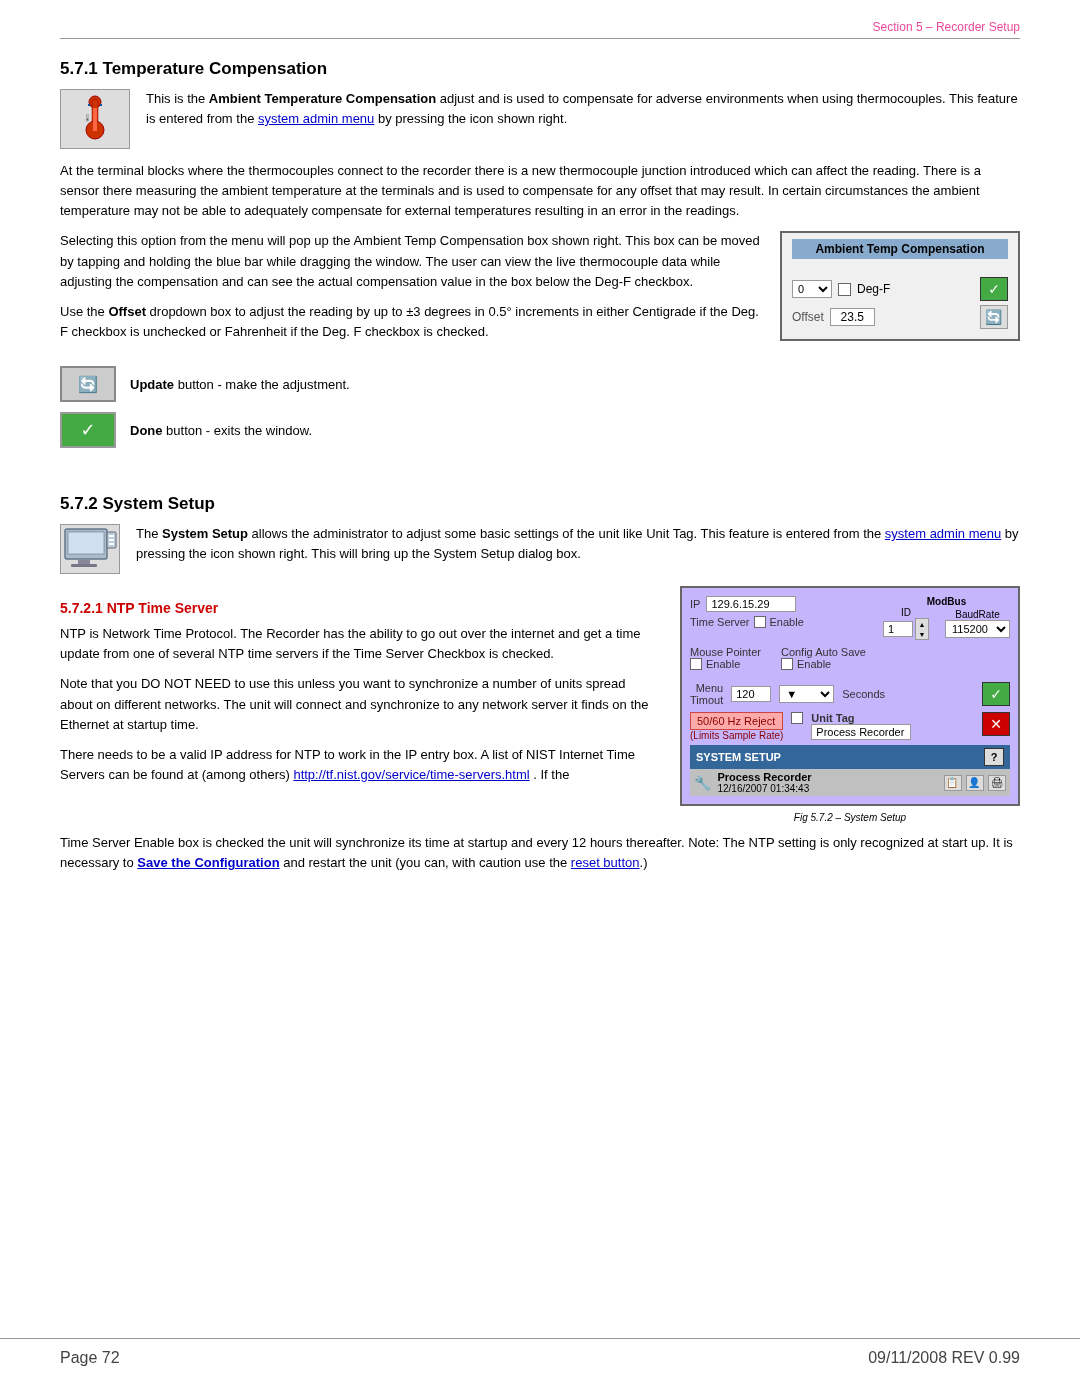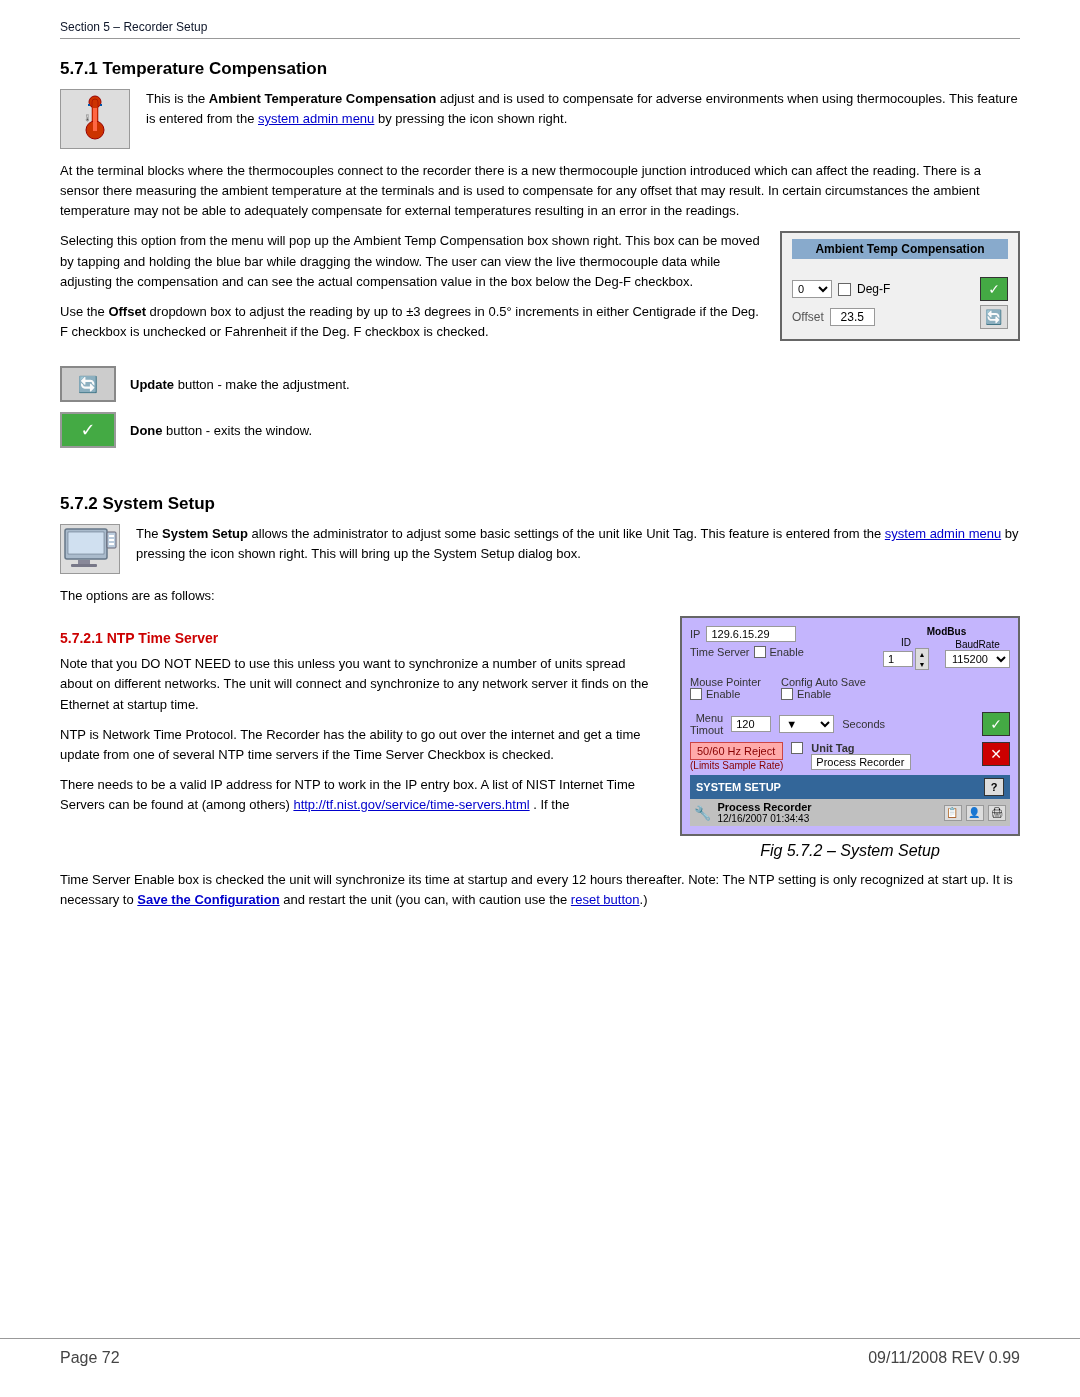--- a/index.html
+++ b/index.html
@@ -13,21 +13,22 @@
       position: relative;
     }
     .page-container {
       padding: 20px 60px 60px 60px;
     }
     .header-line {
       border-bottom: 1px solid #999;
       padding-bottom: 4px;
       margin-bottom: 16px;
       font-size: 12px;
-      color: #0f172a;
+      color: #ec4899;
+      text-align: right;
     }
     h2 {
       font-size: 17px;
       font-weight: bold;
       margin-bottom: 10px;
       margin-top: 20px;
     }
     h3 {
       font-size: 14px;
       font-weight: bold;
@@ -278,21 +279,21 @@
       width: 18px; height: 16px;
       background: #ddd;
       border: 1px solid #999;
       display: flex;
       align-items: center;
       justify-content: center;
       font-size: 10px;
     }
     .fig-caption {
       text-align: center;
-      font-size: 16px;
+      font-size: 10px;
       margin-top: 6px;
       font-style: italic;
     }
     .footer {
       border-top: 1px solid #999;
       display: flex;
       align-items: center;
       justify-content: space-between;
       padding: 10px 60px;
       font-size: 16px;
@@ -410,27 +411,26 @@
         <rect x="46" y="8" width="5" height="2" fill="#fff"></rect>
         <rect x="46" y="12" width="5" height="2" fill="#fff"></rect>
         <rect x="46" y="16" width="5" height="2" fill="#fff"></rect>
       </svg>
     </div>
     <div class="body-text">
       The <b>System Setup</b> allows the administrator to adjust some basic settings of the unit like Unit Tag. This feature is entered from the <a class="highlight-link">system admin menu</a> by pressing the icon shown right. This will bring up the System Setup dialog box.
     </div>
   </div>
 
-  <p>The options are as follows:</p>
 
   <div class="two-col">
     <div class="col-left">
       <h3>5.7.2.1 NTP Time Server</h3>
+      <p>NTP is Network Time Protocol. The Recorder has the ability to go out over the internet and get a time update from one of several NTP time servers if the Time Server Checkbox is checked.</p>
       <p>Note that you DO NOT NEED to use this unless you want to synchronize a number of units spread about on different networks. The unit will connect and synchronize to any network server it finds on the Ethernet at startup time.</p>
-      <p>NTP is Network Time Protocol. The Recorder has the ability to go out over the internet and get a time update from one of several NTP time servers if the Time Server Checkbox is checked.</p>
       <p>There needs to be a valid IP address for NTP to work in the IP entry box. A list of NIST Internet Time Servers can be found at (among others) <a class="highlight-link">http://tf.nist.gov/service/time-servers.html</a> . If the</p>
     </div>
     <div class="col-right">
       <div class="syssetup-box">
 
         <div style="display:flex;align-items:flex-start;gap:8px;margin-bottom:6px;">
           <div style="flex:1;">
             <div style="display:flex;align-items:center;gap:6px;margin-bottom:4px;">
               <span class="ss-label">IP</span>
               <input class="ss-input ss-input-wide" type="text" value="129.6.15.29" style="">

